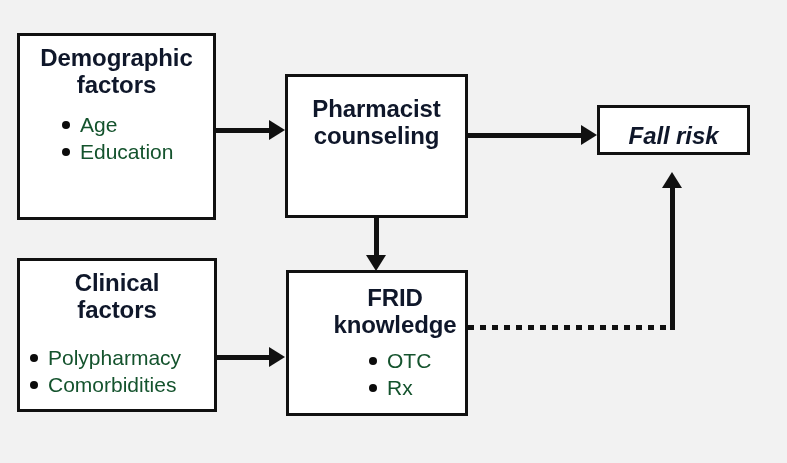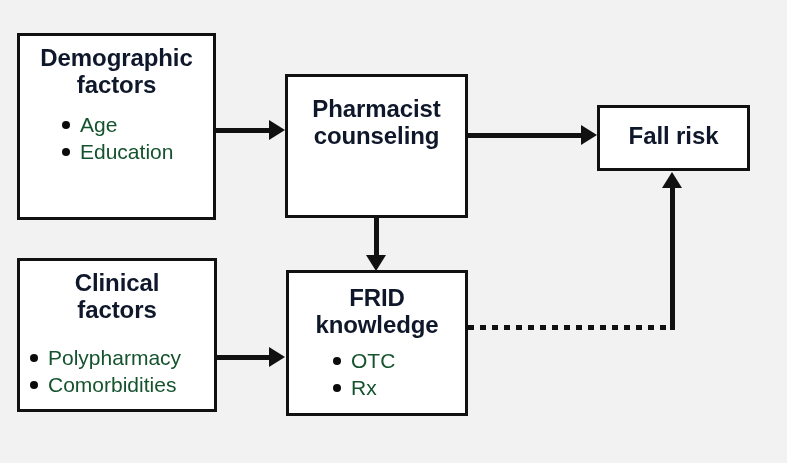--- a/index.html
+++ b/index.html
@@ -62,25 +62,25 @@
   #box-demographic .box-title { font-size: 24px; margin-top: 9px; }
   #box-demographic .bullets    { font-size: 21px; margin-top: 12px; align-self: flex-start; margin-left: 40px; }
 
   #box-clinical    { left: 17px;  top: 258px; width: 200px; height: 154px; }
   #box-clinical .box-title { font-size: 24px; margin-top: 9px; }
   #box-clinical .bullets    { font-size: 21px; margin-top: 20px; align-self: flex-start; margin-left: 8px; }
 
   #box-pharmacist  { left: 285px; top: 74px;  width: 183px; height: 144px; align-items: center; }
   #box-pharmacist .box-title { font-size: 24px; margin-top: 19px; }
 
-  #box-frid        { left: 286px; top: 270px; width: 182px; height: 146px; }
+  #box-frid        { left: 286px; top: 270px; width: 182px; height: 146px; padding-left: 36px; }
   #box-frid .box-title { font-size: 24px; margin-top: 12px; }
   #box-frid .bullets    { font-size: 21px; margin-top: 8px; align-self: flex-start; margin-left: 42px; }
 
-  #box-fallrisk    { left: 597px; top: 105px; width: 153px; height: 66px; }
+  #box-fallrisk    { left: 597px; top: 105px; width: 153px; height: 50px; font-style: italic; }
   #box-fallrisk .box-title { font-size: 24px; margin-top: 15px; }
 
   
   .conn { position: absolute; }
   .hline { background: #111111; height: 5px; }
   .vline { background: #111111; width: 5px; }
 
   .arrow-right {
     position: absolute;
     width: 0; height: 0;

